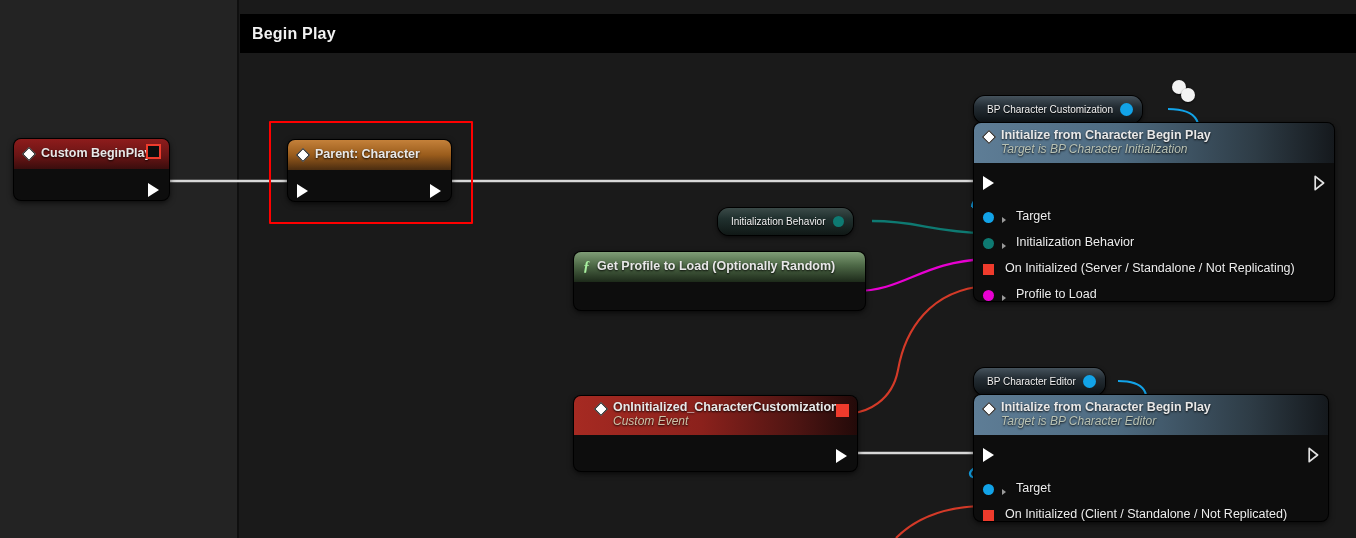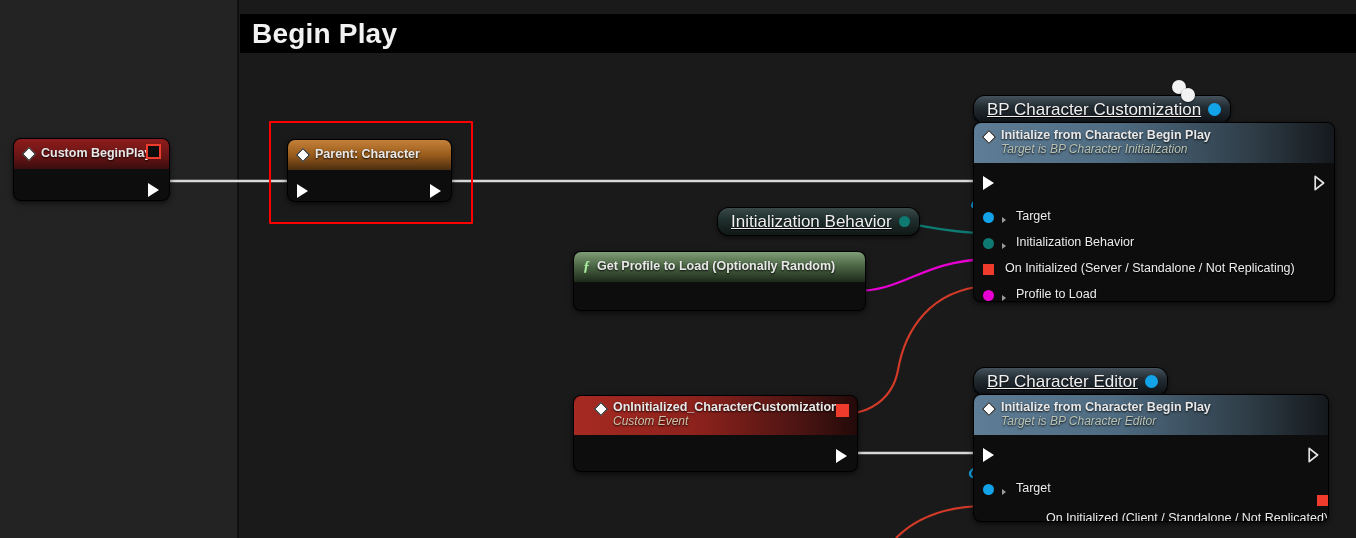--- a/index.html
+++ b/index.html
@@ -10,21 +10,21 @@
   }
   
   #left-panel{position:absolute;left:0;top:0;width:237px;height:538px;background:#232323;}
   #panel-divider{position:absolute;left:237px;top:0;width:2px;height:538px;background:#0f0f0f;}
   #graph-panel{position:absolute;left:239px;top:0;width:1117px;height:538px;background:#1a1a1a;overflow:hidden;}
   #graph-titlebar{
     position:absolute;left:1px;top:14px;width:1116px;height:39px;background:#000;
     display:flex;align-items:center;
   }
   #graph-title{
-    color:#f2f2f2;font-size:28px;font-weight:bold;padding-left:12px;letter-spacing:.2px;
+    color:#f2f2f2;font-size:16px;font-weight:bold;padding-left:12px;letter-spacing:.2px;
   }
   
   #wires{position:absolute;left:0;top:0;width:1356px;height:538px;pointer-events:none;}
   
   .node{position:absolute;border-radius:7px;background:#0d0d0d;
         box-shadow:0 0 0 1px #000, 0 2px 6px rgba(0,0,0,.85);overflow:hidden;}
   .node-hdr{position:relative;padding:4px 10px 5px 8px;display:flex;align-items:flex-start;}
   .hdr-title{color:#e8e8e8;font-size:12.5px;font-weight:bold;text-shadow:0 1px 2px rgba(0,0,0,.9);line-height:15px;}
   .hdr-sub{color:#b9c2b4;font-size:12px;font-style:italic;line-height:15px;
            text-shadow:0 1px 2px rgba(0,0,0,.9);margin-top:-1px;}
@@ -45,21 +45,21 @@
              border-bottom:3.5px solid transparent;margin-left:3px;flex:0 0 auto;}
   
   .exec-filled{width:0;height:0;border-left:11px solid #fff;border-top:7px solid transparent;
                border-bottom:7px solid transparent;}
   .exec-hollow{width:11px;height:15px;position:relative;}
   .exec-hollow svg{display:block}
   
   .varnode{position:absolute;border-radius:11px;padding:0 9px 0 13px;height:25px;
            display:flex;align-items:center;gap:7px;
            box-shadow:0 0 0 1px #000,0 2px 5px rgba(0,0,0,.8);}
-  .varnode .vlabel{font-size:17px;color:#f0f0f0;text-shadow:0 1px 1px #000;text-decoration:underline;}
+  .varnode .vlabel{font-size:10px;color:#f0f0f0;text-shadow:0 1px 1px #000;}
   
   #selection-rect{position:absolute;border:2px solid #ff0000;border-radius:1px;}
   
   .cursor-dot{position:absolute;border-radius:50%;background:#f2f2f2;
               box-shadow:0 1px 2px rgba(0,0,0,.7);}
 </style>
 </head>
 <body>
 
 <div id="left-panel"></div>
@@ -219,18 +219,18 @@
         <svg width="12" height="16" viewBox="0 0 12 16">
             <path d="M1.2 1.3 L9.6 8 L1.2 14.7 Z" fill="none" stroke="#e2e2e2" stroke-width="1.7" stroke-linejoin="round"></path>
           </svg>
       </div>
     </div>
     <div class="pinrow" style="padding-left:9px;gap:5px;">
       <span class="pin-dot" style="background:#12a3e8;"></span>
       <span class="pin-arrow"></span>
       <span class="pin-label" style="margin-left:5px;">Target</span>
     </div>
-    <div class="pinrow" style="padding-left:9px;gap:5px;flex-direction:column;">
+    <div class="pinrow" style="padding-left:9px;gap:5px;">
       <span class="pin-sq" style="background:#ef3b2c;"></span>
       <span class="pin-label" style="margin-left:6px;">On Initialized (Client / Standalone / Not Replicated)</span>
     </div>
   </div>
 </div>
 
 </body></html>

